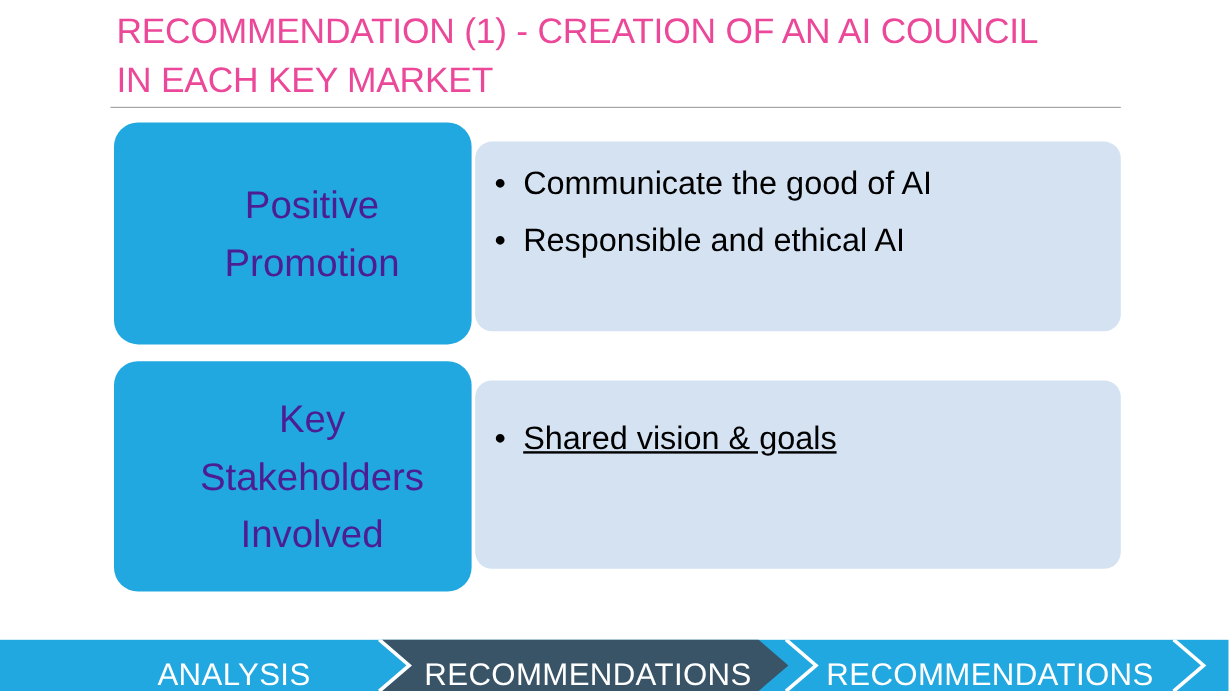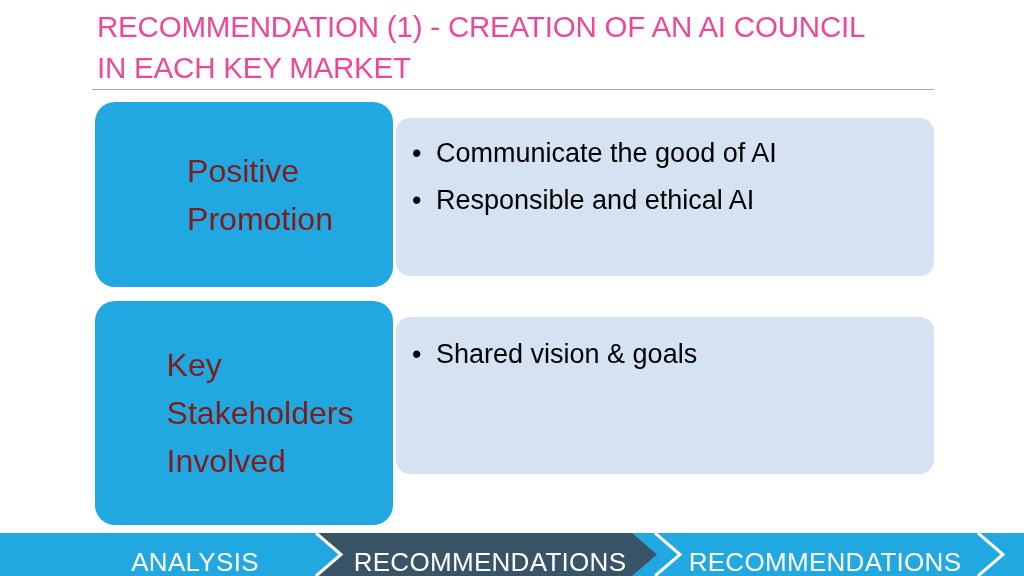--- a/index.html
+++ b/index.html
@@ -45,22 +45,22 @@
   }
 
   .label-box {
     position: absolute;
     background: #22a8e0;
     border-radius: 20px;
     box-sizing: border-box;
     display: flex;
     align-items: center;
     justify-content: center;
-    text-align: left;
-    color: #7f1d1d;
+    text-align: center;
+    color: #4c1d95;
     font-size: 32px;
     line-height: 48px;
     font-weight: 400;
     white-space: pre-line;
     z-index: 3;
     padding-left: 32px;
   }
 
   .bullets {
     position: absolute;
@@ -88,22 +88,22 @@
   }
   .bullet-line.cont::before { content: ""; }
 
   
   #panel-1 { left: 396px; top: 118px; width: 538px; height: 158px; }
   #box-1   { left: 95px;  top: 102px; width: 298px; height: 185px; }
   #bullets-1 { left: 412px; top: 130px; width: 515px; }
 
   
   #panel-2 { left: 396px; top: 317px; width: 538px; height: 157px; }
-  #box-2   { left: 95px;  top: 301px; width: 298px; height: 224px; }
-  #bullets-2 { left: 412px; top: 331px; width: 515px; }
+  #box-2   { left: 95px;  top: 301px; width: 298px; height: 192px; }
+  #bullets-2 { left: 412px; top: 342px; width: 515px; text-decoration: underline; }
 
   
   #process-bar {
     position: absolute;
     left: 0;
     top: 533px;
     width: 1024px;
     height: 43px;
   }
   #process-bar svg { display: block; }

